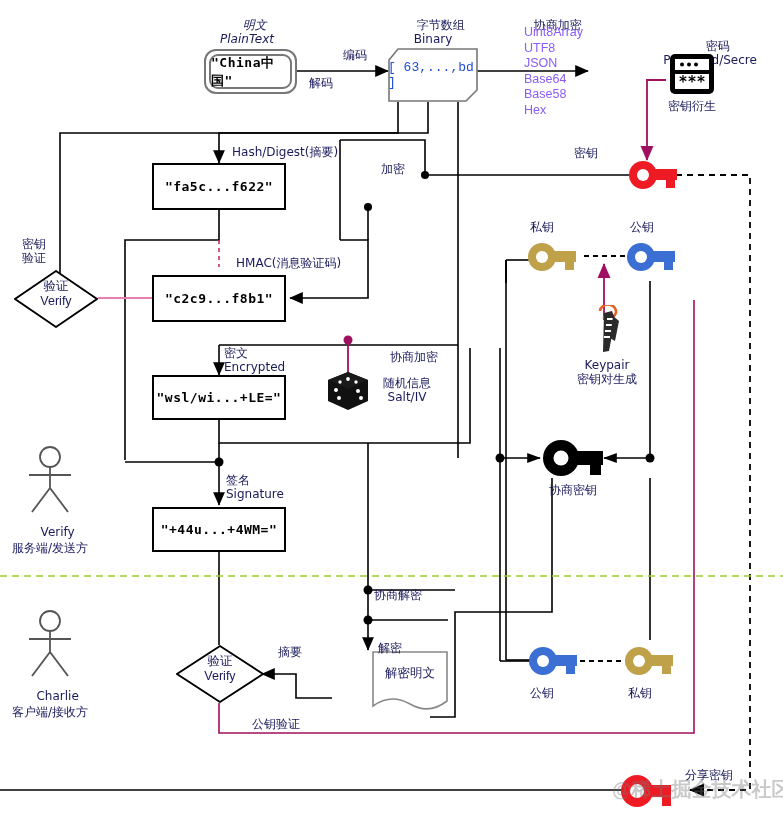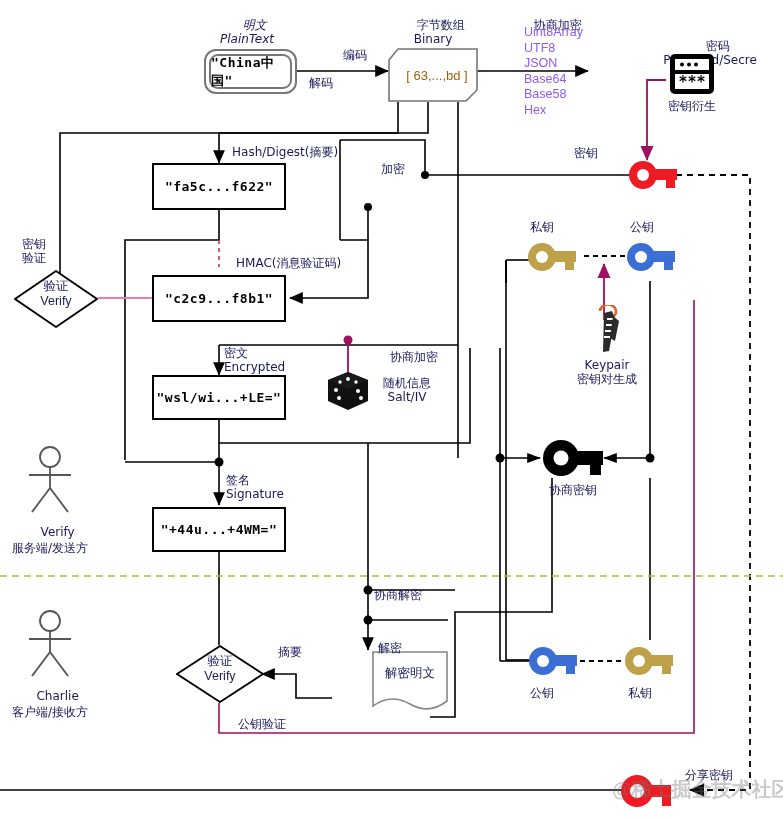--- a/index.html
+++ b/index.html
@@ -152,21 +152,21 @@
   <div class="nodebox plain-outer" style="left:204px;top:49px;width:93px;height:45px;">
     <div class="plain-inner">
       <span class="boxtext">"China中国"</span>
     </div>
   </div>
 
   <div style="position:absolute;left:388px;top:48px;width:90px;height:54px;">
     <svg width="90" height="54">
       <path d="M1,12 L10,1 L89,1 L89,42 L78,53 L1,53 Z" fill="#fff" stroke="#777" stroke-width="1.6"></path>
     </svg>
-    <span style="position:absolute;left:0;top:0;width:98px;height:54px;display:flex;align-items:center;justify-content:center;font-size:13px;color:#a16207;font-family:Liberation Sans, sans-serif;">[ 63,...,bd ]</span>
+    <span style="position:absolute;left:0;top:0;width:98px;height:54px;display:flex;align-items:center;justify-content:center;font-size:13px;color:#1d4ed8;font-family:Liberation Mono, monospace;">[ 63,...,bd ]</span>
   </div>
 
   <div class="nodebox hardbox" style="left:152px;top:163px;width:134px;height:47px;">
     <span class="boxtext">"fa5c...f622"</span>
   </div>
 
   <div class="nodebox hardbox" style="left:152px;top:275px;width:134px;height:47px;">
     <span class="boxtext">"c2c9...f8b1"</span>
   </div>
 
@@ -209,21 +209,21 @@
   <div class="lbl cnlbl" style="left:236px;top:256px;width:140px;text-align:left;">HMAC(消息验证码)</div>
   <div class="lbl cnlbl" style="left:373px;top:162px;width:40px;">加密</div>
   <div class="lbl cnlbl" style="left:566px;top:146px;width:40px;">密钥</div>
   <div class="lbl cnlbl" style="left:6px;top:237px;width:56px;">密钥<br>验证</div>
   <div class="lbl cnlbl" style="left:224px;top:346px;width:66px;text-align:left;">密文<br>Encrypted</div>
   <div class="lbl cnlbl" style="left:390px;top:350px;width:70px;text-align:left;">协商加密</div>
   <div class="lbl cnlbl" style="left:226px;top:473px;width:76px;text-align:left;">签名<br>Signature</div>
   <div class="lbl cnlbl" style="left:374px;top:588px;width:66px;text-align:left;">协商解密</div>
   <div class="lbl cnlbl" style="left:378px;top:641px;width:40px;text-align:left;">解密</div>
   <div class="lbl cnlbl" style="left:270px;top:645px;width:40px;">摘要</div>
-  <div class="lbl cnlbl" style="left:224px;top:717px;width:76px;text-align:center;">公钥验证</div>
+  <div class="lbl cnlbl" style="left:224px;top:717px;width:76px;text-align:right;">公钥验证</div>
   <div class="lbl cnlbl" style="left:676px;top:768px;width:66px;">分享密钥</div>
 
   <div style="position:absolute;left:668px;top:52px;width:48px;height:44px;">
     <svg width="48" height="44">
       <rect x="2" y="2" width="44" height="40" rx="5" fill="#000"></rect>
       <rect x="7" y="7" width="34" height="11" fill="#fff"></rect>
       <rect x="7" y="22" width="34" height="15" fill="#fff"></rect>
       <circle cx="14" cy="12.5" r="2" fill="#000"></circle>
         <circle cx="21" cy="12.5" r="2" fill="#000"></circle>
         <circle cx="28" cy="12.5" r="2" fill="#000"></circle>

